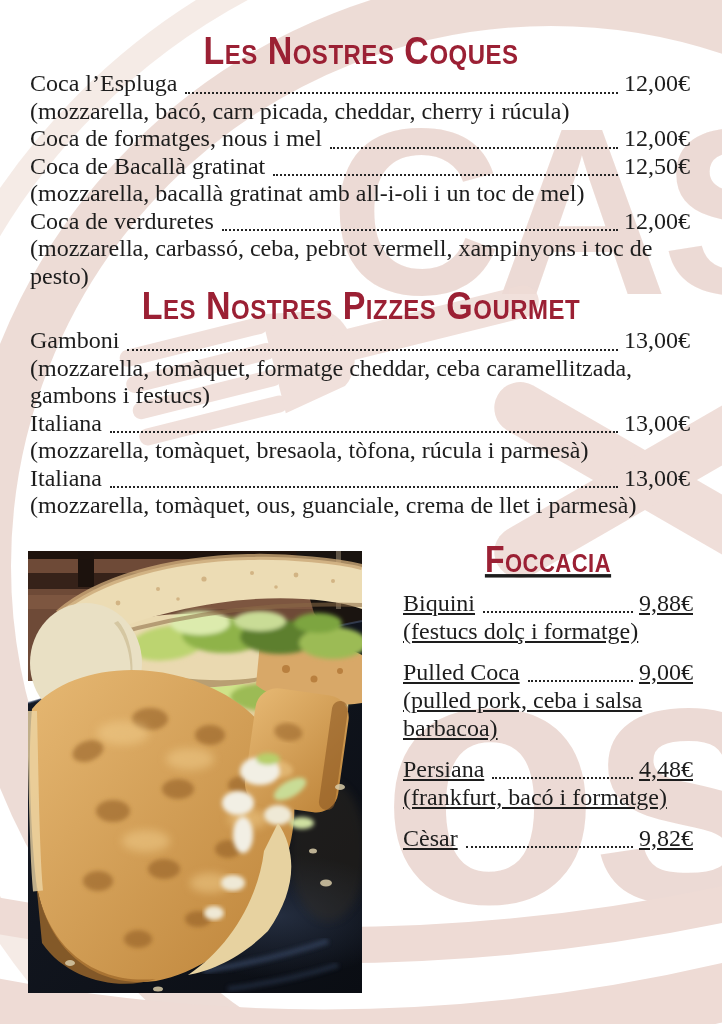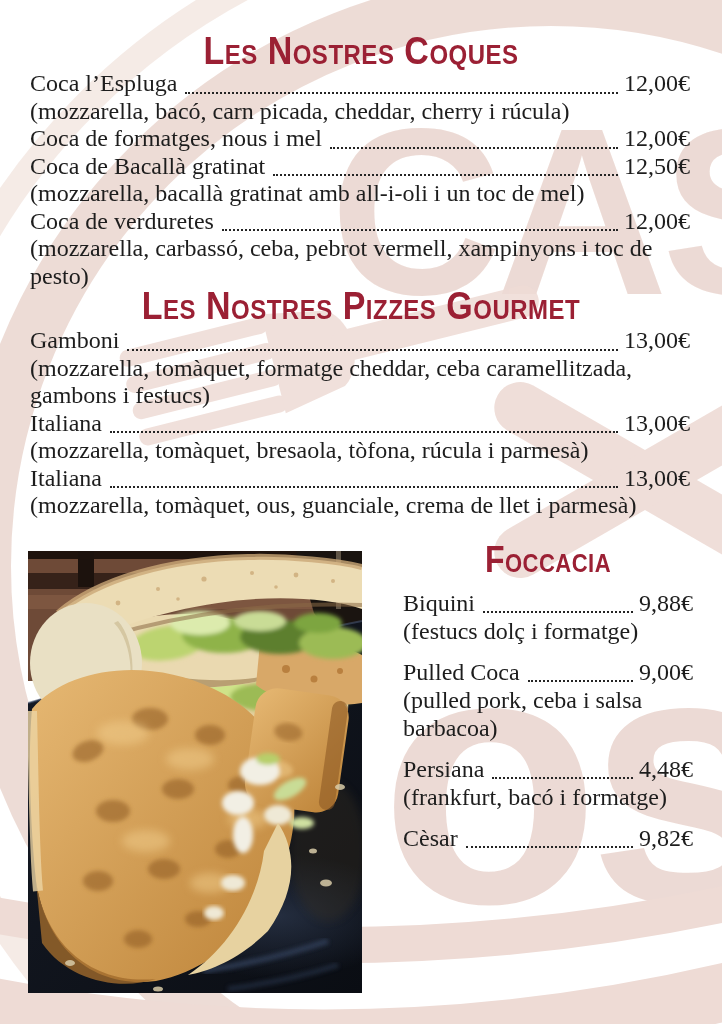--- a/index.html
+++ b/index.html
@@ -24,21 +24,21 @@
   .list{position:absolute;z-index:2;font-size:24px;}
   .list-a{left:30px;width:660px;line-height:27.5px;}
   #list0{top:70px;}
   #list1{top:327px;}
   .row{display:flex;align-items:baseline;}
   .nm{white-space:nowrap;}
   .ld{flex:1 1 auto;border-bottom:2.5px dotted #242424;margin:0 6px 4px 8px;align-self:flex-end;}
   .pr{white-space:nowrap;}
   .ds{}
   
-  .col-right{position:absolute;left:403px;top:543px;width:290px;z-index:2;}
+  .col-right{position:absolute;left:403px;top:543px;width:290px;z-index:2;text-decoration:underline;}
   .list-b{position:static;line-height:28px;}
   .list-b .mi{margin-bottom:13px;}
   
   .photo{position:absolute;left:28px;top:551px;width:334px;height:442px;z-index:3;}
   .photo svg{display:block;width:100%;height:100%;}
 </style>
 </head>
 <body>
 
 <div id="page">

